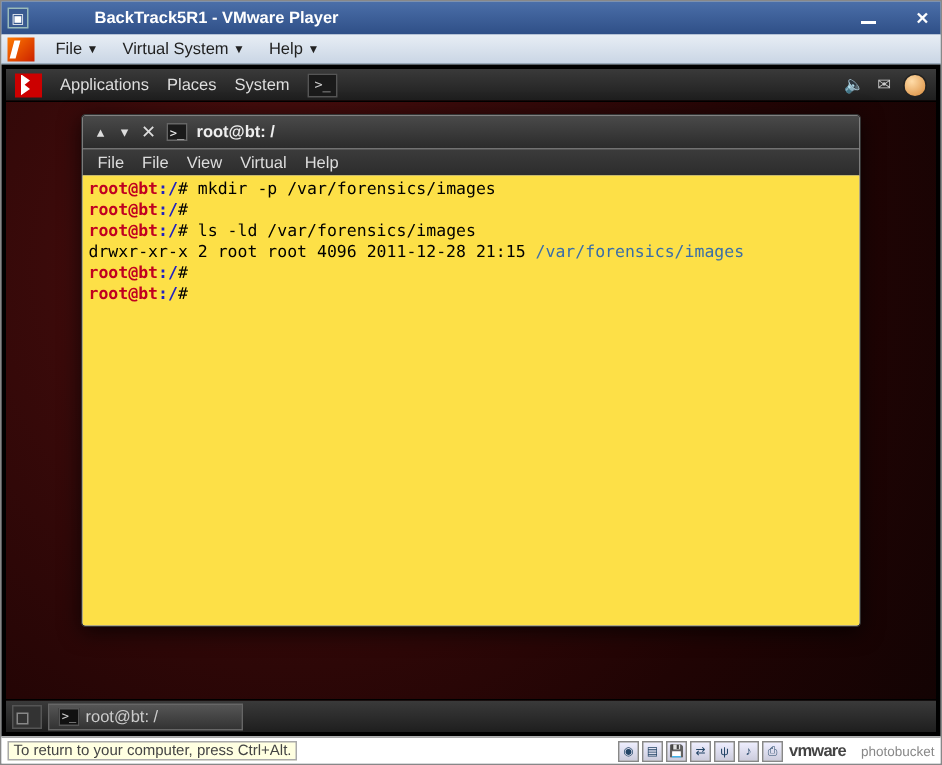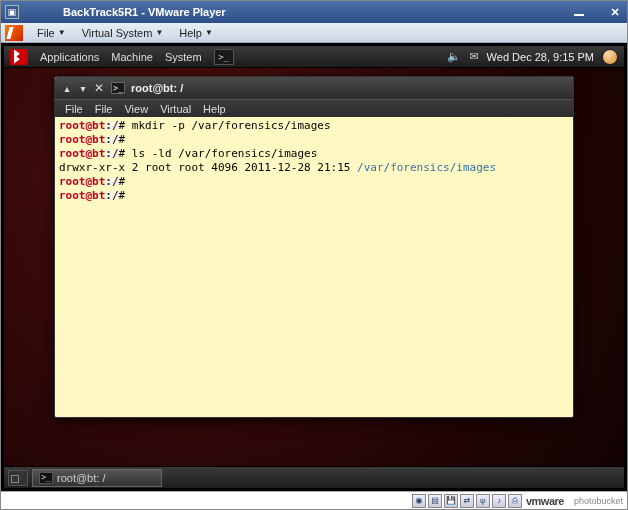--- a/index.html
+++ b/index.html
@@ -50,21 +50,21 @@
   .term-titlebar { height:22px; background:linear-gradient(#4a4a4a,#2b2b2b); display:flex; align-items:center; color:#eee; font-size:11px; padding:0 4px;}
   .term-titlebar .tbtn { width:16px; height:14px; display:flex; align-items:center; justify-content:center; font-size:10px; color:#ddd; cursor:pointer;}
   .term-titlebar .ticon { width:14px; height:12px; background:#1a1a1a; border:1px solid #666; margin:0 4px; font-family:monospace; font-size:8px; display:flex;align-items:center;justify-content:center;}
   .term-titlebar .ttitle { font-weight:bold; padding-left:2px;}
   .term-titlebar .spacer { flex:1;}
   .term-titlebar .close { font-size:12px;}
 
   .term-menubar { height:18px; background:linear-gradient(#3b3b3b,#2c2c2c); color:#ddd; display:flex; align-items:center; font-size:11px; padding-left:4px; border-top:1px solid #555;}
   .term-menubar .tmenu { padding:0 6px; cursor:pointer;}
 
-  .term-body { background:#fef9c3; padding:2px 4px; font-family: "DejaVu Sans Mono","Courier New",monospace; font-size:11px; line-height:14px; height:300px; overflow:auto; white-space:pre; color:#000; position:relative;}
+  .term-body { background:#fde047; padding:2px 4px; font-family: "DejaVu Sans Mono","Courier New",monospace; font-size:11px; line-height:14px; height:300px; overflow:auto; white-space:pre; color:#000; position:relative;}
   .term-body::-webkit-scrollbar { width:14px;}
   .term-body::-webkit-scrollbar-track { background:#eee; border-left:1px solid #ccc;}
   .term-body::-webkit-scrollbar-thumb { background:#bcbcbc; border:1px solid #999; border-radius:2px;}
 
   .ps-user { color:#c00020; font-weight:bold;}
   .ps-path { color:#2020c0; font-weight:bold;}
   .dir-link { color:#3a6ea8;}
 
   
   .gnome-taskbar { height:22px; background:linear-gradient(#3a3a3a,#1e1e1e); display:flex; align-items:center; padding:0 4px; font-size:11px; color:#ccc; border-top:1px solid #000;}
@@ -115,28 +115,27 @@
         <span class="dd">▼</span>
       </div>
   </div>
 
   <div class="guest-viewport">
     <div class="guest-screen">
 
       <div class="gnome-panel">
         <div class="bt-icon"></div>
         <div class="pmenu">Applications</div>
-        <div class="pmenu">Machine</div>
+        <div class="pmenu">Places</div>
         <div class="pmenu">System</div>
         <div class="term-launch">&gt;_</div>
         <div class="spacer"></div>
         <div class="tray">
           <span class="tray-icon">🔈</span>
           <span class="tray-icon">✉</span>
-          <span class="clock">Wed Dec 28,  9:15 PM</span>
           <div class="user-icon"></div>
         </div>
       </div>
 
       <div class="desktop">
         <div class="watermark">&lt;&lt; back | track 5</div>
 
         <div class="terminal-window">
           <div class="term-titlebar">
             <div class="tbtn">▴</div>
@@ -168,20 +167,21 @@
         <div class="task-entry">
           <div class="ticon2">&gt;_</div>
           <span>root@bt: /</span>
         </div>
       </div>
 
     </div>
   </div>
 
   <div class="hint-bar">
+    <span class="hint">To return to your computer, press Ctrl+Alt.</span>
     <span class="spacer"></span>
     <div class="status-icons">
       <div class="sicon">◉</div>
       <div class="sicon">▤</div>
       <div class="sicon">💾</div>
       <div class="sicon">⇄</div>
       <div class="sicon">ψ</div>
       <div class="sicon">♪</div>
       <div class="sicon">⎙</div>
     </div>

